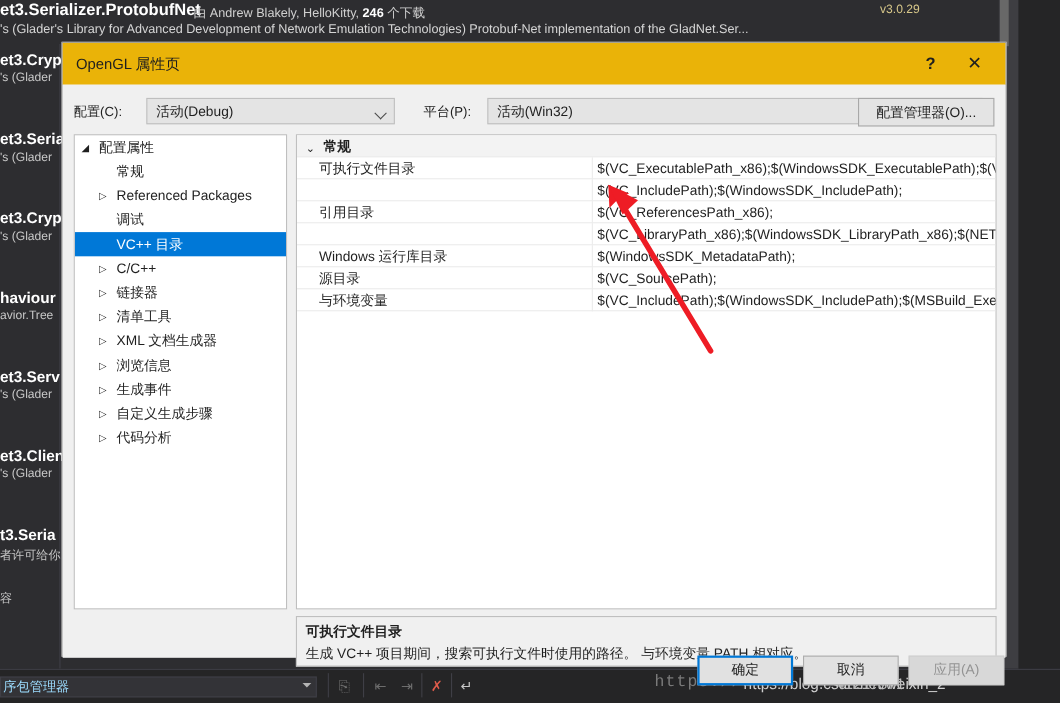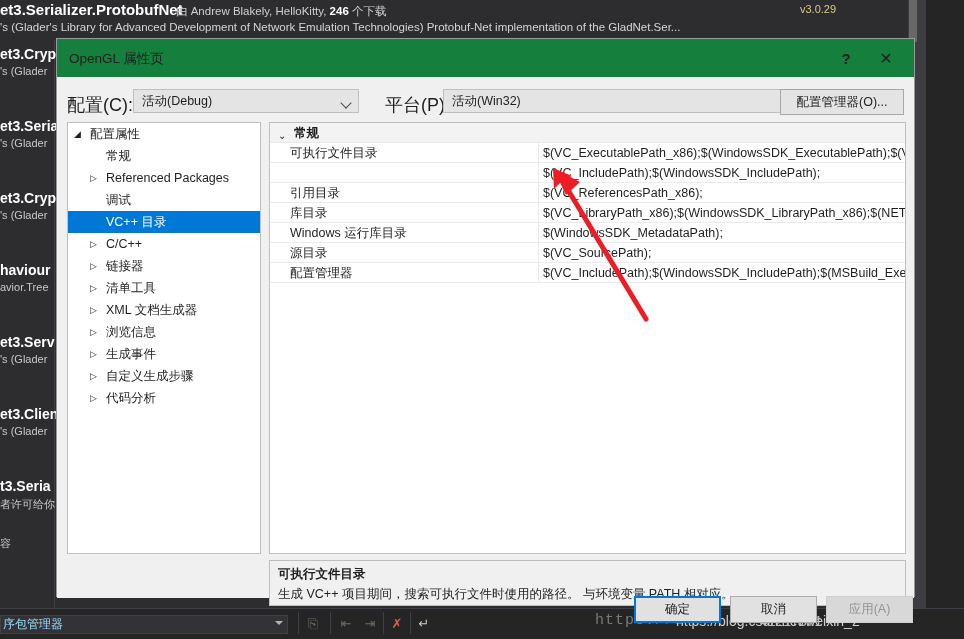--- a/index.html
+++ b/index.html
@@ -86,37 +86,37 @@
     white-space:nowrap; font-family:"Liberation Sans", sans-serif;
   }
 
   
   #dialog {
     position:absolute; left:56px; top:38px; width:859px; height:559px;
     background:#f0f0f0; border:1px solid #9a9a9a;
     box-shadow: 0 0 0 0 rgba(0,0,0,0);
   }
   .dlg-titlebar {
-    position:absolute; left:0; top:0; width:100%; height:38px; background:#15803d;
+    position:absolute; left:0; top:0; width:100%; height:38px; background:#eab308;
   }
   .dlg-title {
     position:absolute; left:12px; top:11px; font-size:13.5px; color:#1f1f1f; white-space:nowrap;
   }
   .dlg-help, .dlg-close {
     position:absolute; top:9px; width:28px; height:22px; text-align:center;
     line-height:22px; font-size:15px; color:#1f1f1f; cursor:default;
   }
   .dlg-help { right:54px; font-weight:bold; }
   .dlg-close { right:14px; font-size:16px; }
 
   .dlg-body { position:absolute; left:0; top:38px; width:100%; height:521px; background:#f0f0f0; }
 
   
   .cfg-row { position:absolute; left:0; top:8px; width:100%; height:34px; }
-  .cfg-label { position:absolute; font-size:18px; color:#1f1f1f; top:8px; white-space:nowrap; }
+  .cfg-label { position:absolute; font-size:12px; color:#1f1f1f; top:8px; white-space:nowrap; }
   .lbl-cfg { left:10px; }
   .lbl-plat { left:328px; }
 
   .cfg-select {
     position:absolute; height:24px; background:#e4e4e4; border:1px solid #bfbfbf;
     font-size:12.5px; color:#1f1f1f; line-height:22px; padding-left:8px; white-space:nowrap;
   }
   .sel-cfg { left:76px; top:4px; width:226px; }
   .sel-plat { left:386px; top:4px; width:450px; }
   .sel-caret {
@@ -356,36 +356,35 @@
       <div class="grid-row">
         <span class="gvsep"></span>
         <span class="gval">$(VC_IncludePath);$(WindowsSDK_IncludePath);</span>
       </div>
       <div class="grid-row">
         <span class="gname">引用目录</span>
         <span class="gvsep"></span>
         <span class="gval">$(VC_ReferencesPath_x86);</span>
       </div>
       <div class="grid-row">
-        <span class="gname">库目录</span>
         <span class="gvsep"></span>
         <span class="gval">$(VC_LibraryPath_x86);$(WindowsSDK_LibraryPath_x86);$(NETFX</span>
       </div>
       <div class="grid-row">
         <span class="gname">Windows 运行库目录</span>
         <span class="gvsep"></span>
         <span class="gval">$(WindowsSDK_MetadataPath);</span>
       </div>
       <div class="grid-row">
         <span class="gname">源目录</span>
         <span class="gvsep"></span>
         <span class="gval">$(VC_SourcePath);</span>
       </div>
       <div class="grid-row">
-        <span class="gname">配置管理器</span>
+        <span class="gname">与环境变量</span>
         <span class="gvsep"></span>
         <span class="gval">$(VC_IncludePath);$(WindowsSDK_IncludePath);$(MSBuild_Execu</span>
       </div>
     </div>
 
     <div class="desc-panel">
       <div class="desc-title">可执行文件目录</div>
       <div class="desc-text">生成 VC++ 项目期间，搜索可执行文件时使用的路径。  与环境变量 PATH 相对应。</div>
     </div>
 

